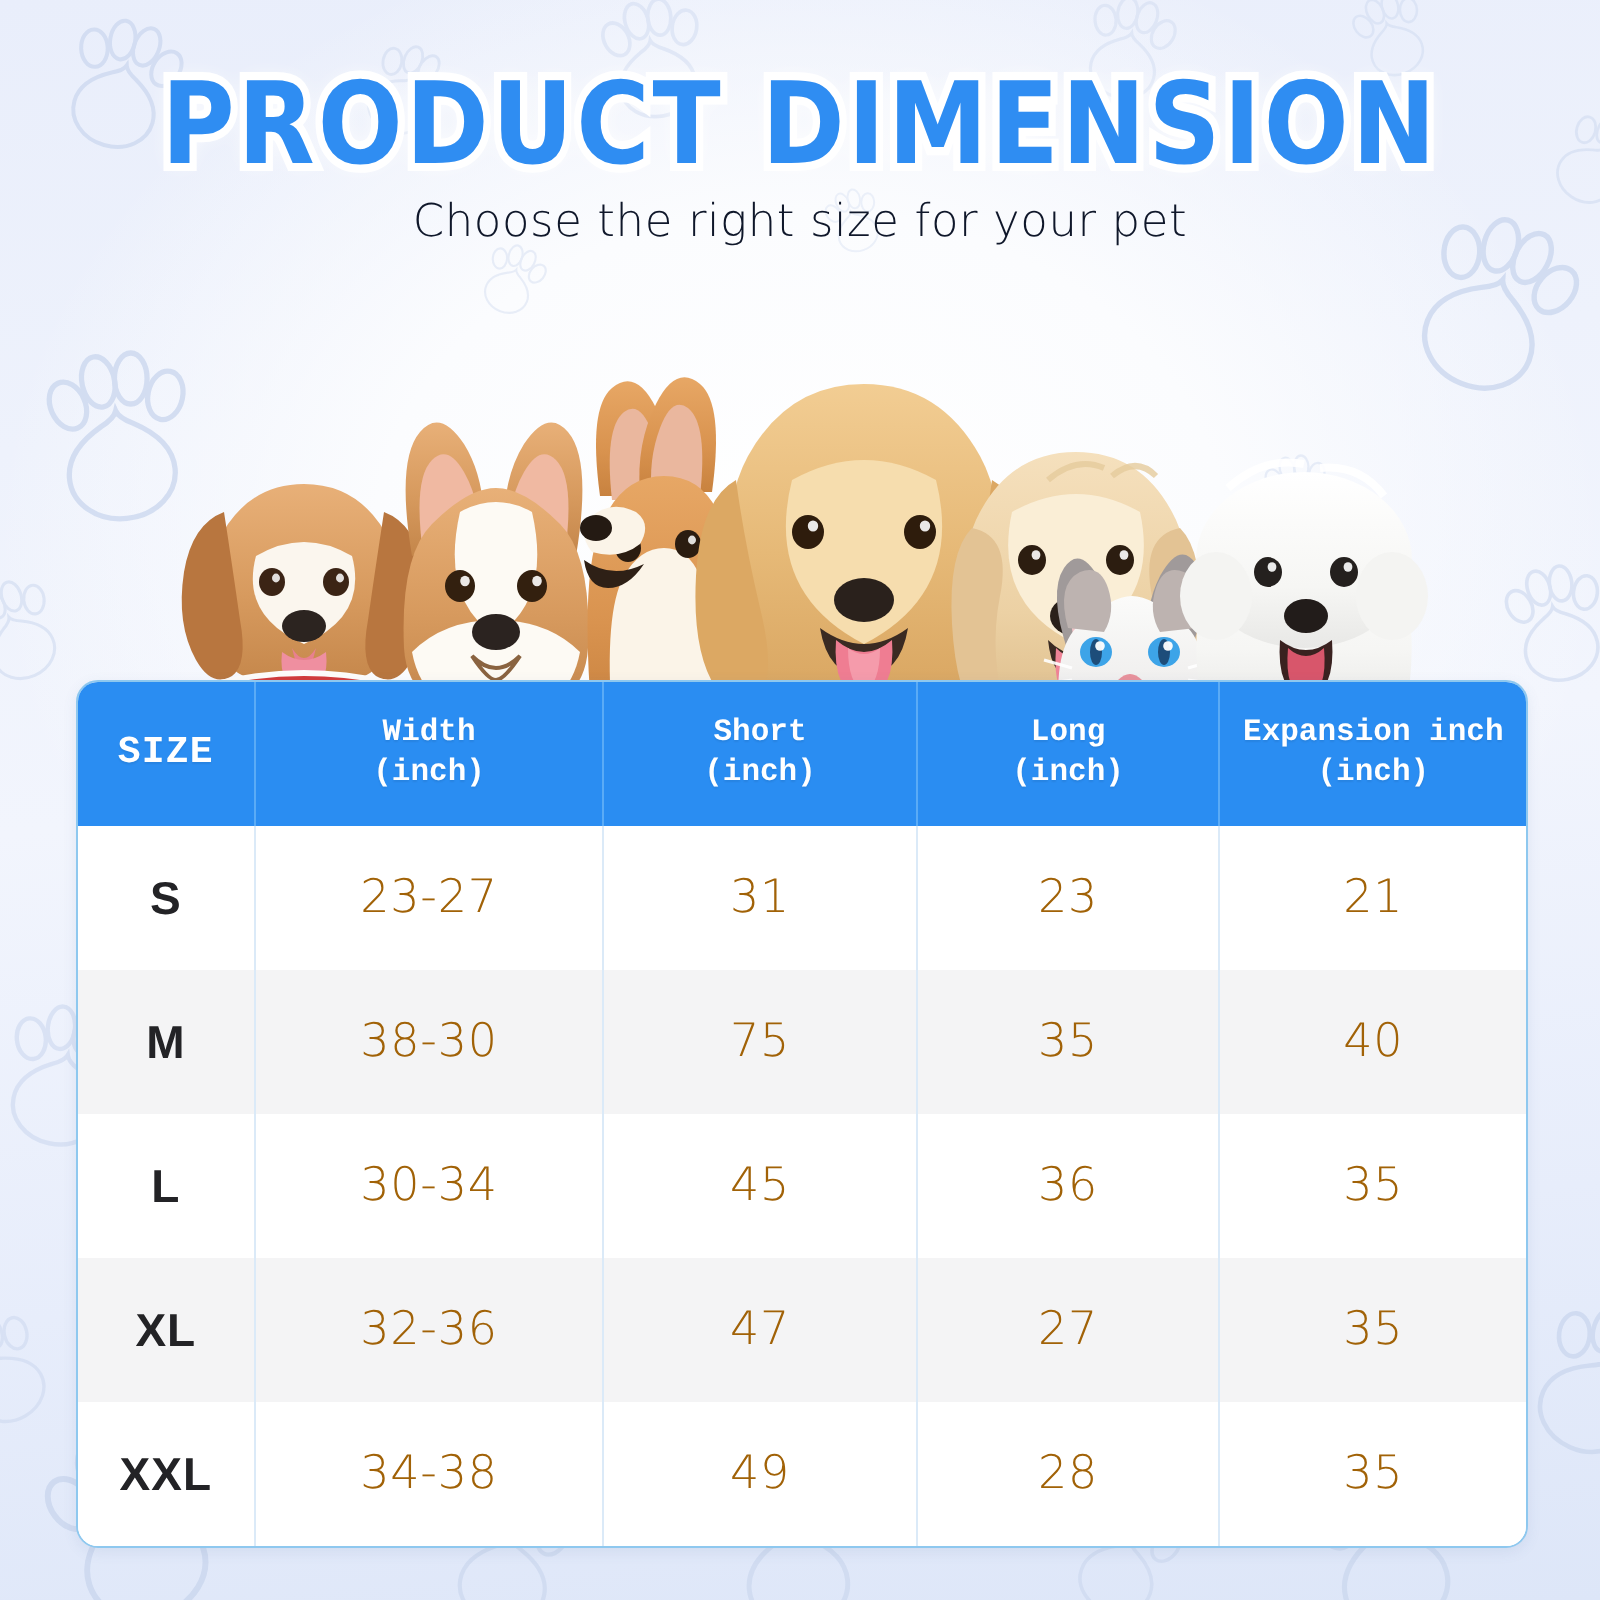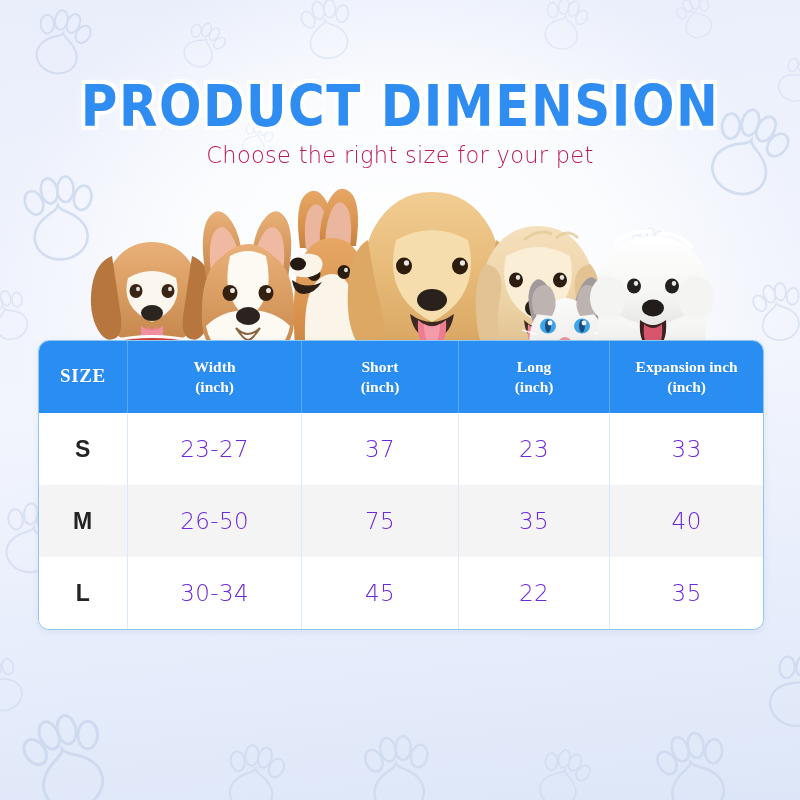--- a/index.html
+++ b/index.html
@@ -38,21 +38,20 @@
   }
 
   
   #header-block {
     position: absolute;
     top: 0; left: 0;
     width: 800px;
     z-index: 4;
     text-align: center;
     padding-top: 34px;
-    margin-top: 44px;
   }
 
   #main-title {
     font-family: "DejaVu Sans", sans-serif;
     font-size: 49px;
     font-weight: bold;
     letter-spacing: 1.5px;
     color: #2f8df2;
     line-height: 1;
     display: inline-block;
@@ -64,21 +63,21 @@
        0 3px 0 rgba(255,255,255,0.85);
     transform: scaleY(1.16) scaleX(1.02);
     transform-origin: center top;
   }
 
   #subtitle {
     margin-top: 15px;
     font-family: "DejaVu Sans", sans-serif;
     font-size: 22.5px;
     font-weight: 300;
-    color: #be185d;
+    color: #0f172a;
     letter-spacing: 0.3px;
   }
 
   
   #animal-band {
     position: absolute;
     left: 0;
     top: 128px;
     width: 800px;
     height: 232px;
@@ -102,42 +101,42 @@
     background: #ffffff;
     border: 1.5px solid #8ec8ef;
     border-radius: 11px;
     overflow: hidden;
     box-shadow: 0 2px 7px rgba(80,110,160,0.10);
   }
 
   #size-table thead th {
     background: #2a8df2;
     color: #ffffff;
-    font-family: Liberation Serif, serif;
+    font-family: Liberation Mono, monospace;
     font-size: 15.5px;
     font-weight: bold;
     line-height: 1.28;
     padding: 15px 4px 16px;
     height: 72px;
     vertical-align: middle;
     border-right: 1.5px solid #5aabf6;
     text-shadow: 0 1px 1px rgba(0,0,0,0.07);
   }
   #size-table thead th:last-child { border-right: none; }
   #size-table thead th.th-size { font-size: 19px; letter-spacing: 0.6px; }
 
   #size-table tbody td {
     height: 72px;
     text-align: center;
     vertical-align: middle;
     border-right: 1.5px solid #dbeaf8;
     font-family: "DejaVu Sans", sans-serif;
     font-weight: 300;
     font-size: 23px;
-    color: #6d28d9;
+    color: #a16207;
     letter-spacing: 0.4px;
   }
   #size-table tbody td:last-child { border-right: none; }
 
   #size-table tbody td.size-cell {
     font-family: "Liberation Sans", sans-serif;
     font-weight: bold;
     font-size: 23px;
     color: #232326;
     letter-spacing: 0.5px;
@@ -378,33 +377,47 @@
         <th class="c-exp">
           <span>Expansion inch</span><br>
           <span>(inch)</span>
         </th>
       </tr>
     </thead>
     <tbody>
       <tr class="row-odd">
         <td class="size-cell">S</td>
         <td>23-27</td>
-        <td>37</td>
+        <td>31</td>
         <td>23</td>
-        <td>33</td>
+        <td>21</td>
       </tr>
       <tr class="row-even">
         <td class="size-cell">M</td>
-        <td>26-50</td>
+        <td>38-30</td>
         <td>75</td>
         <td>35</td>
         <td>40</td>
       </tr>
       <tr class="row-odd">
         <td class="size-cell">L</td>
         <td>30-34</td>
         <td>45</td>
-        <td>22</td>
+        <td>36</td>
+        <td>35</td>
+      </tr>
+      <tr class="row-even">
+        <td class="size-cell">XL</td>
+        <td>32-36</td>
+        <td>47</td>
+        <td>27</td>
+        <td>35</td>
+      </tr>
+      <tr class="row-odd">
+        <td class="size-cell">XXL</td>
+        <td>34-38</td>
+        <td>49</td>
+        <td>28</td>
         <td>35</td>
       </tr>
     </tbody>
   </table>
 </div>
 
 </body></html>

